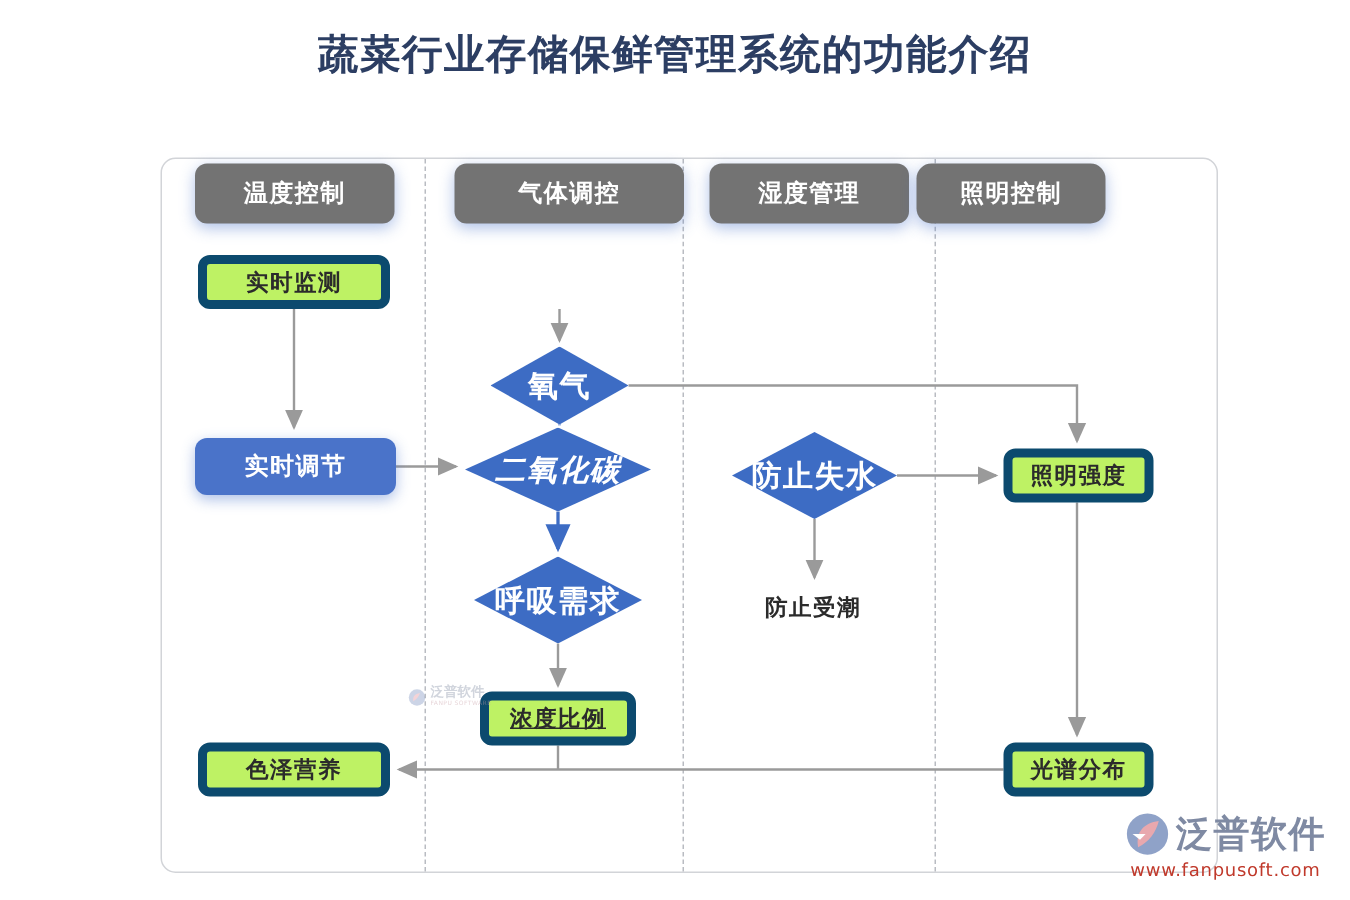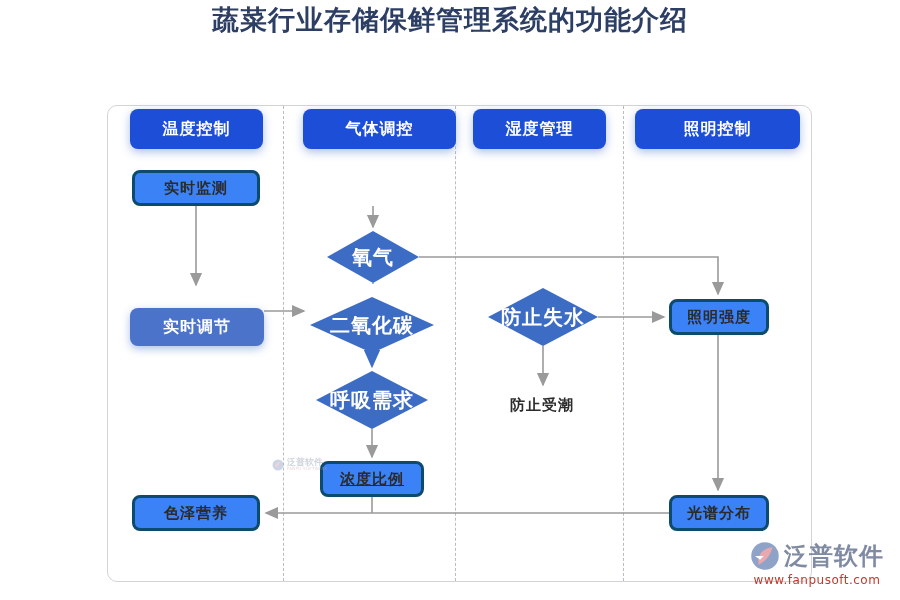--- a/index.html
+++ b/index.html
@@ -8,21 +8,21 @@
     background:#ffffff;
     font-family:"DejaVu Sans","Liberation Sans",sans-serif;
     overflow:hidden;
     position:relative;
   }
   #root{position:relative;width:900px;height:600px;}
 
   
   .page-title{
     position:absolute;
-    left:0;top:2px;width:900px;
+    left:0;top:18px;width:900px;
     text-align:center;
     font-size:27px;
     font-weight:bold;
     color:#2c3e63;
     letter-spacing:1px;
     white-space:nowrap;
   }
 
   
   .panel{
@@ -40,41 +40,41 @@
     position:absolute;
     top:106px;
     width:0;height:475px;
     border-left:1px dashed #b9bcc2;
   }
 
   
   .col-header{
     position:absolute;
     height:40px;
-    background:#1d4ed8;
+    background:#737373;
     border-radius:8px;
     box-shadow:0 3px 10px rgba(74,115,201,0.45);
     display:flex;align-items:center;justify-content:center;
     color:#ffffff;
     font-size:16px;
     font-weight:bold;
     letter-spacing:1px;
     white-space:nowrap;
   }
 
   
   .node{
     position:absolute;
     display:flex;align-items:center;justify-content:center;
     white-space:nowrap;
     box-sizing:border-box;
   }
   .node-grey{
-    background:#3b82f6;
-    border:3px solid #0c4a6e;
+    background:#bef264;
+    border:6px solid #0c4a6e;
     border-radius:8px;
     color:#2b2b2b;
     font-size:15px;
     font-weight:bold;
     letter-spacing:1px;
   }
   .node-blue{
     background:#4a73c9;
     border-radius:8px;
     box-shadow:0 3px 9px rgba(74,115,201,0.45);
@@ -182,39 +182,39 @@
 
   <div class="col-header" style="left:130px;top:109px;width:133px;">
     <span>温度控制</span>
   </div>
   <div class="col-header" style="left:303px;top:109px;width:153px;">
     <span>气体调控</span>
   </div>
   <div class="col-header" style="left:473px;top:109px;width:133px;">
     <span>湿度管理</span>
   </div>
-  <div class="col-header" style="left:635px;top:109px;width:165px;">
+  <div class="col-header" style="left:611px;top:109px;width:126px;border-radius:10px;">
     <span>照明控制</span>
   </div>
 
   <div class="node node-grey" style="left:132px;top:170px;width:128px;height:36px;">
     <span>实时监测</span>
   </div>
 
-  <div class="node node-blue" style="left:130px;top:308px;width:134px;height:38px;">
+  <div class="node node-blue" style="left:130px;top:292px;width:134px;height:38px;">
     <span>实时调节</span>
   </div>
 
 
   <div class="diamond" style="left:327px;top:231px;width:92px;height:52px;">
     <span class="dshape"></span>
     <span class="dlabel">氧气</span>
   </div>
 
-  <div class="diamond" style="left:310px;top:297px;width:124px;height:56px;">
+  <div class="diamond" style="left:310px;top:285px;width:124px;height:56px;font-style:italic;">
     <span class="dshape"></span>
     <span class="dlabel">二氧化碳</span>
   </div>
 
   <div class="diamond" style="left:316px;top:371px;width:112px;height:58px;">
     <span class="dshape"></span>
     <span class="dlabel">呼吸需求</span>
   </div>
 
   <div class="node node-grey" style="left:320px;top:461px;width:104px;height:36px;text-decoration:underline;">

